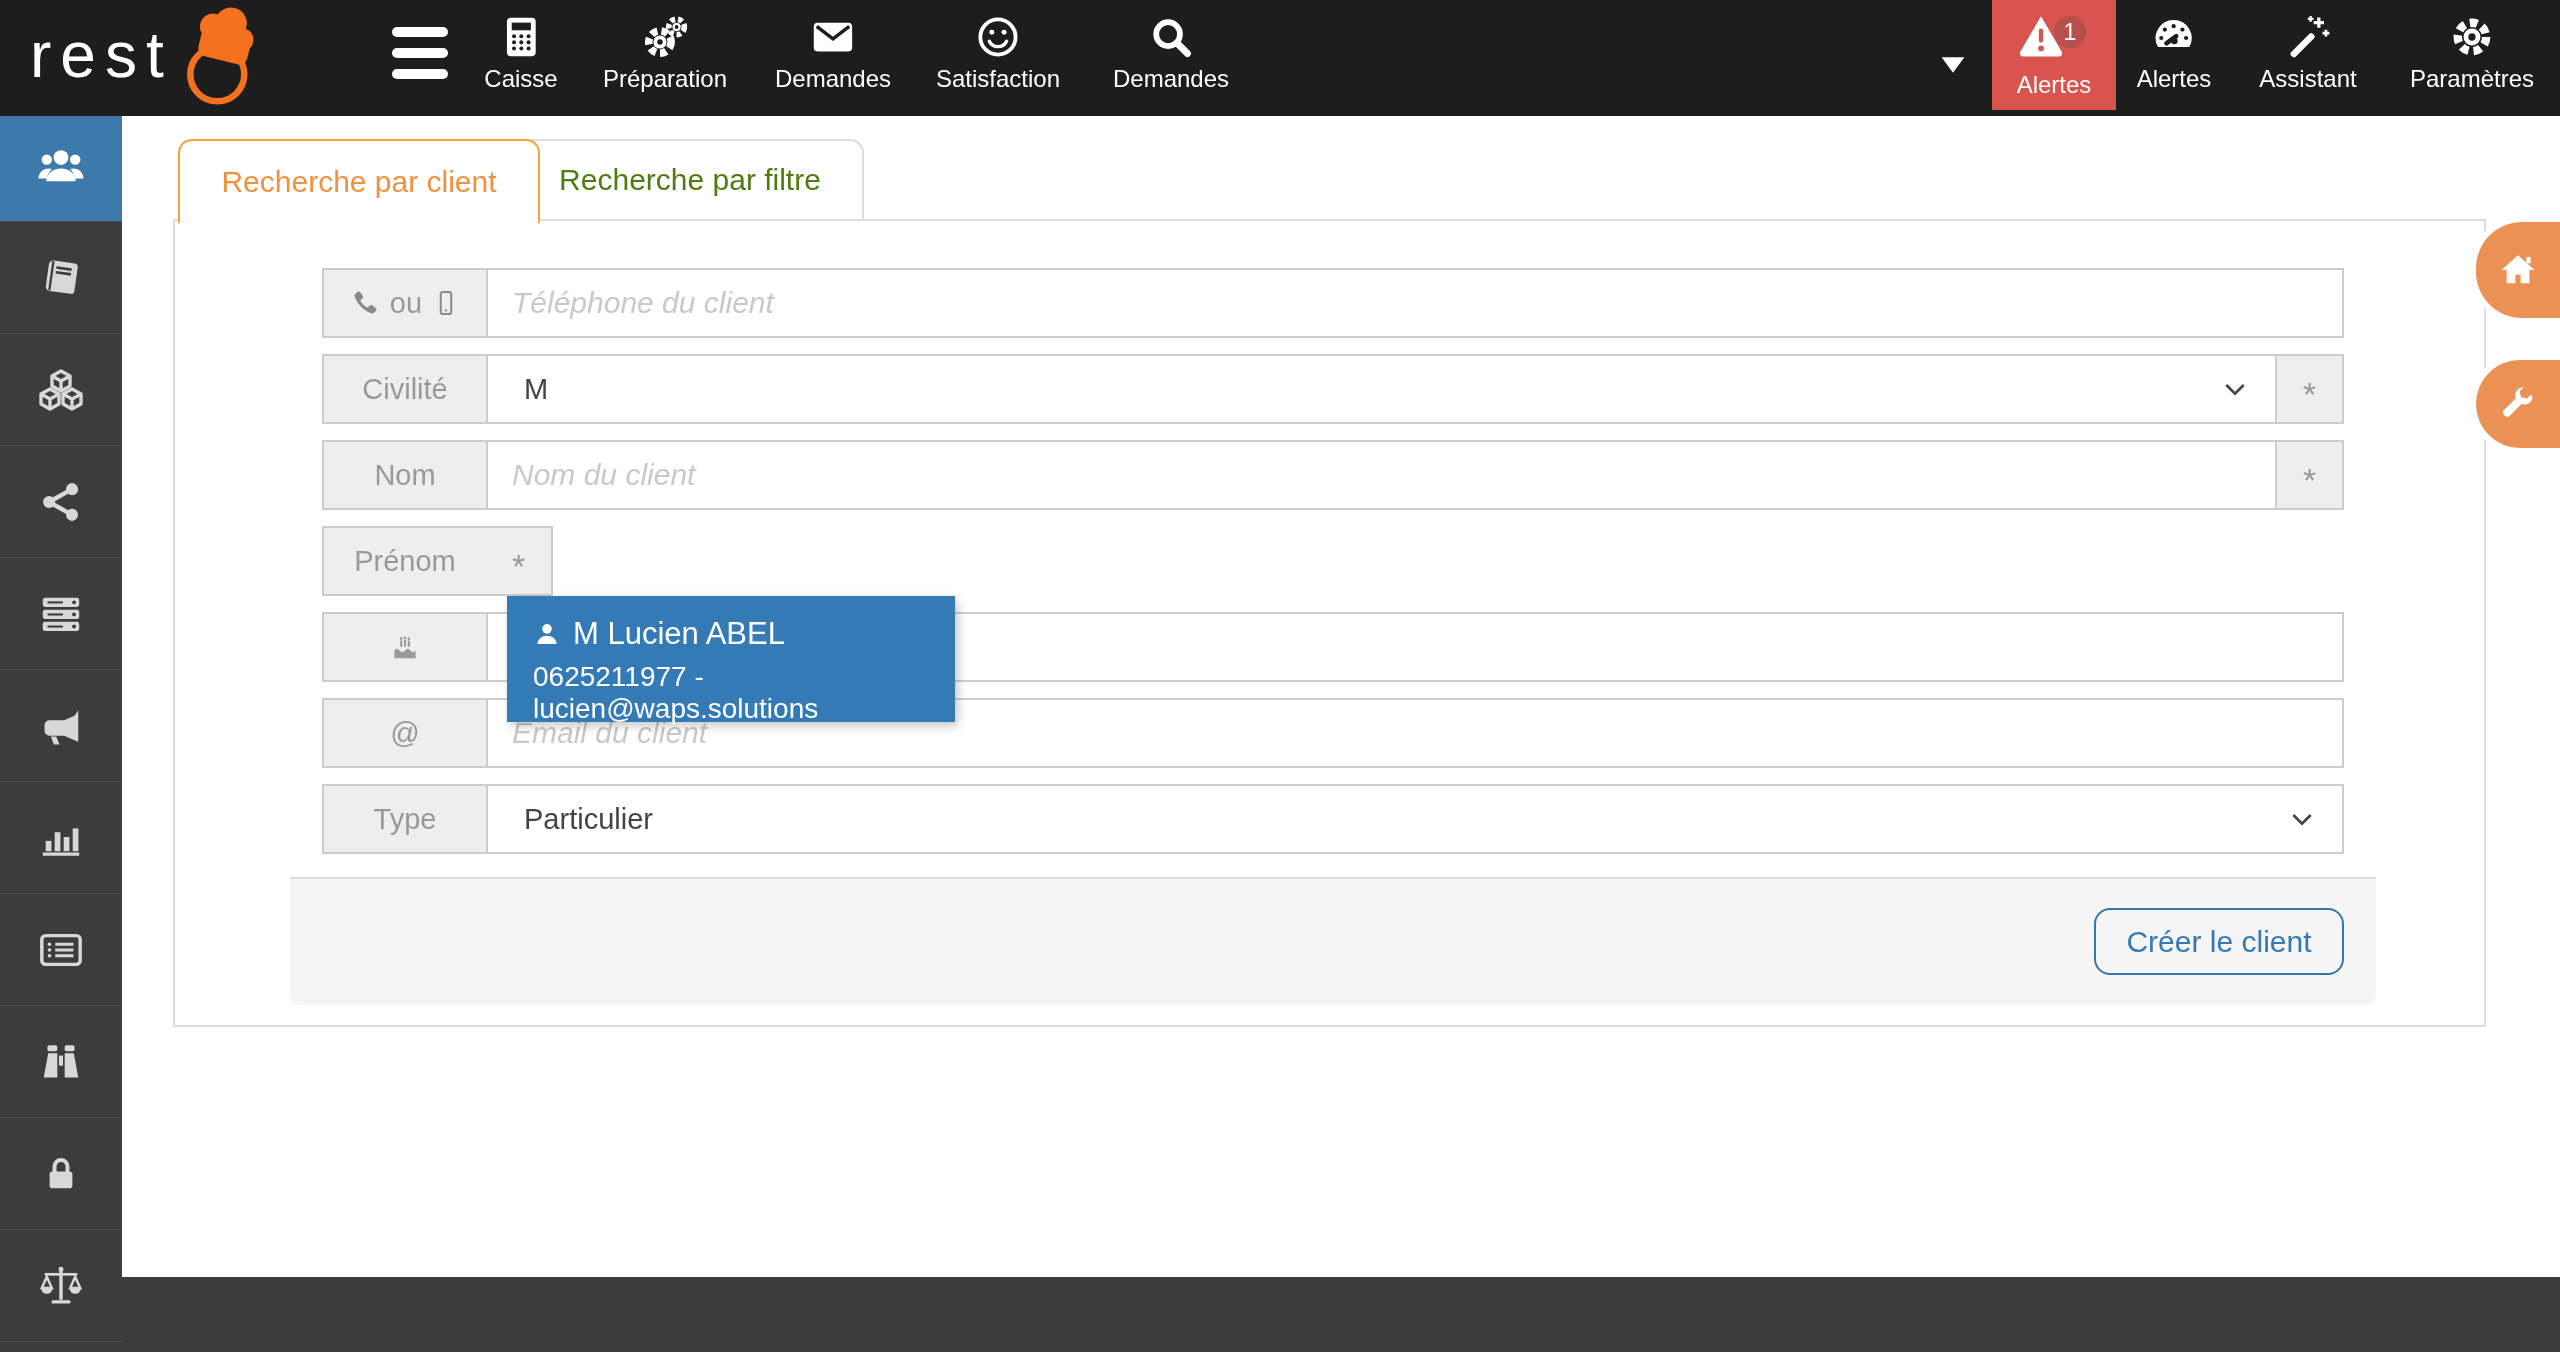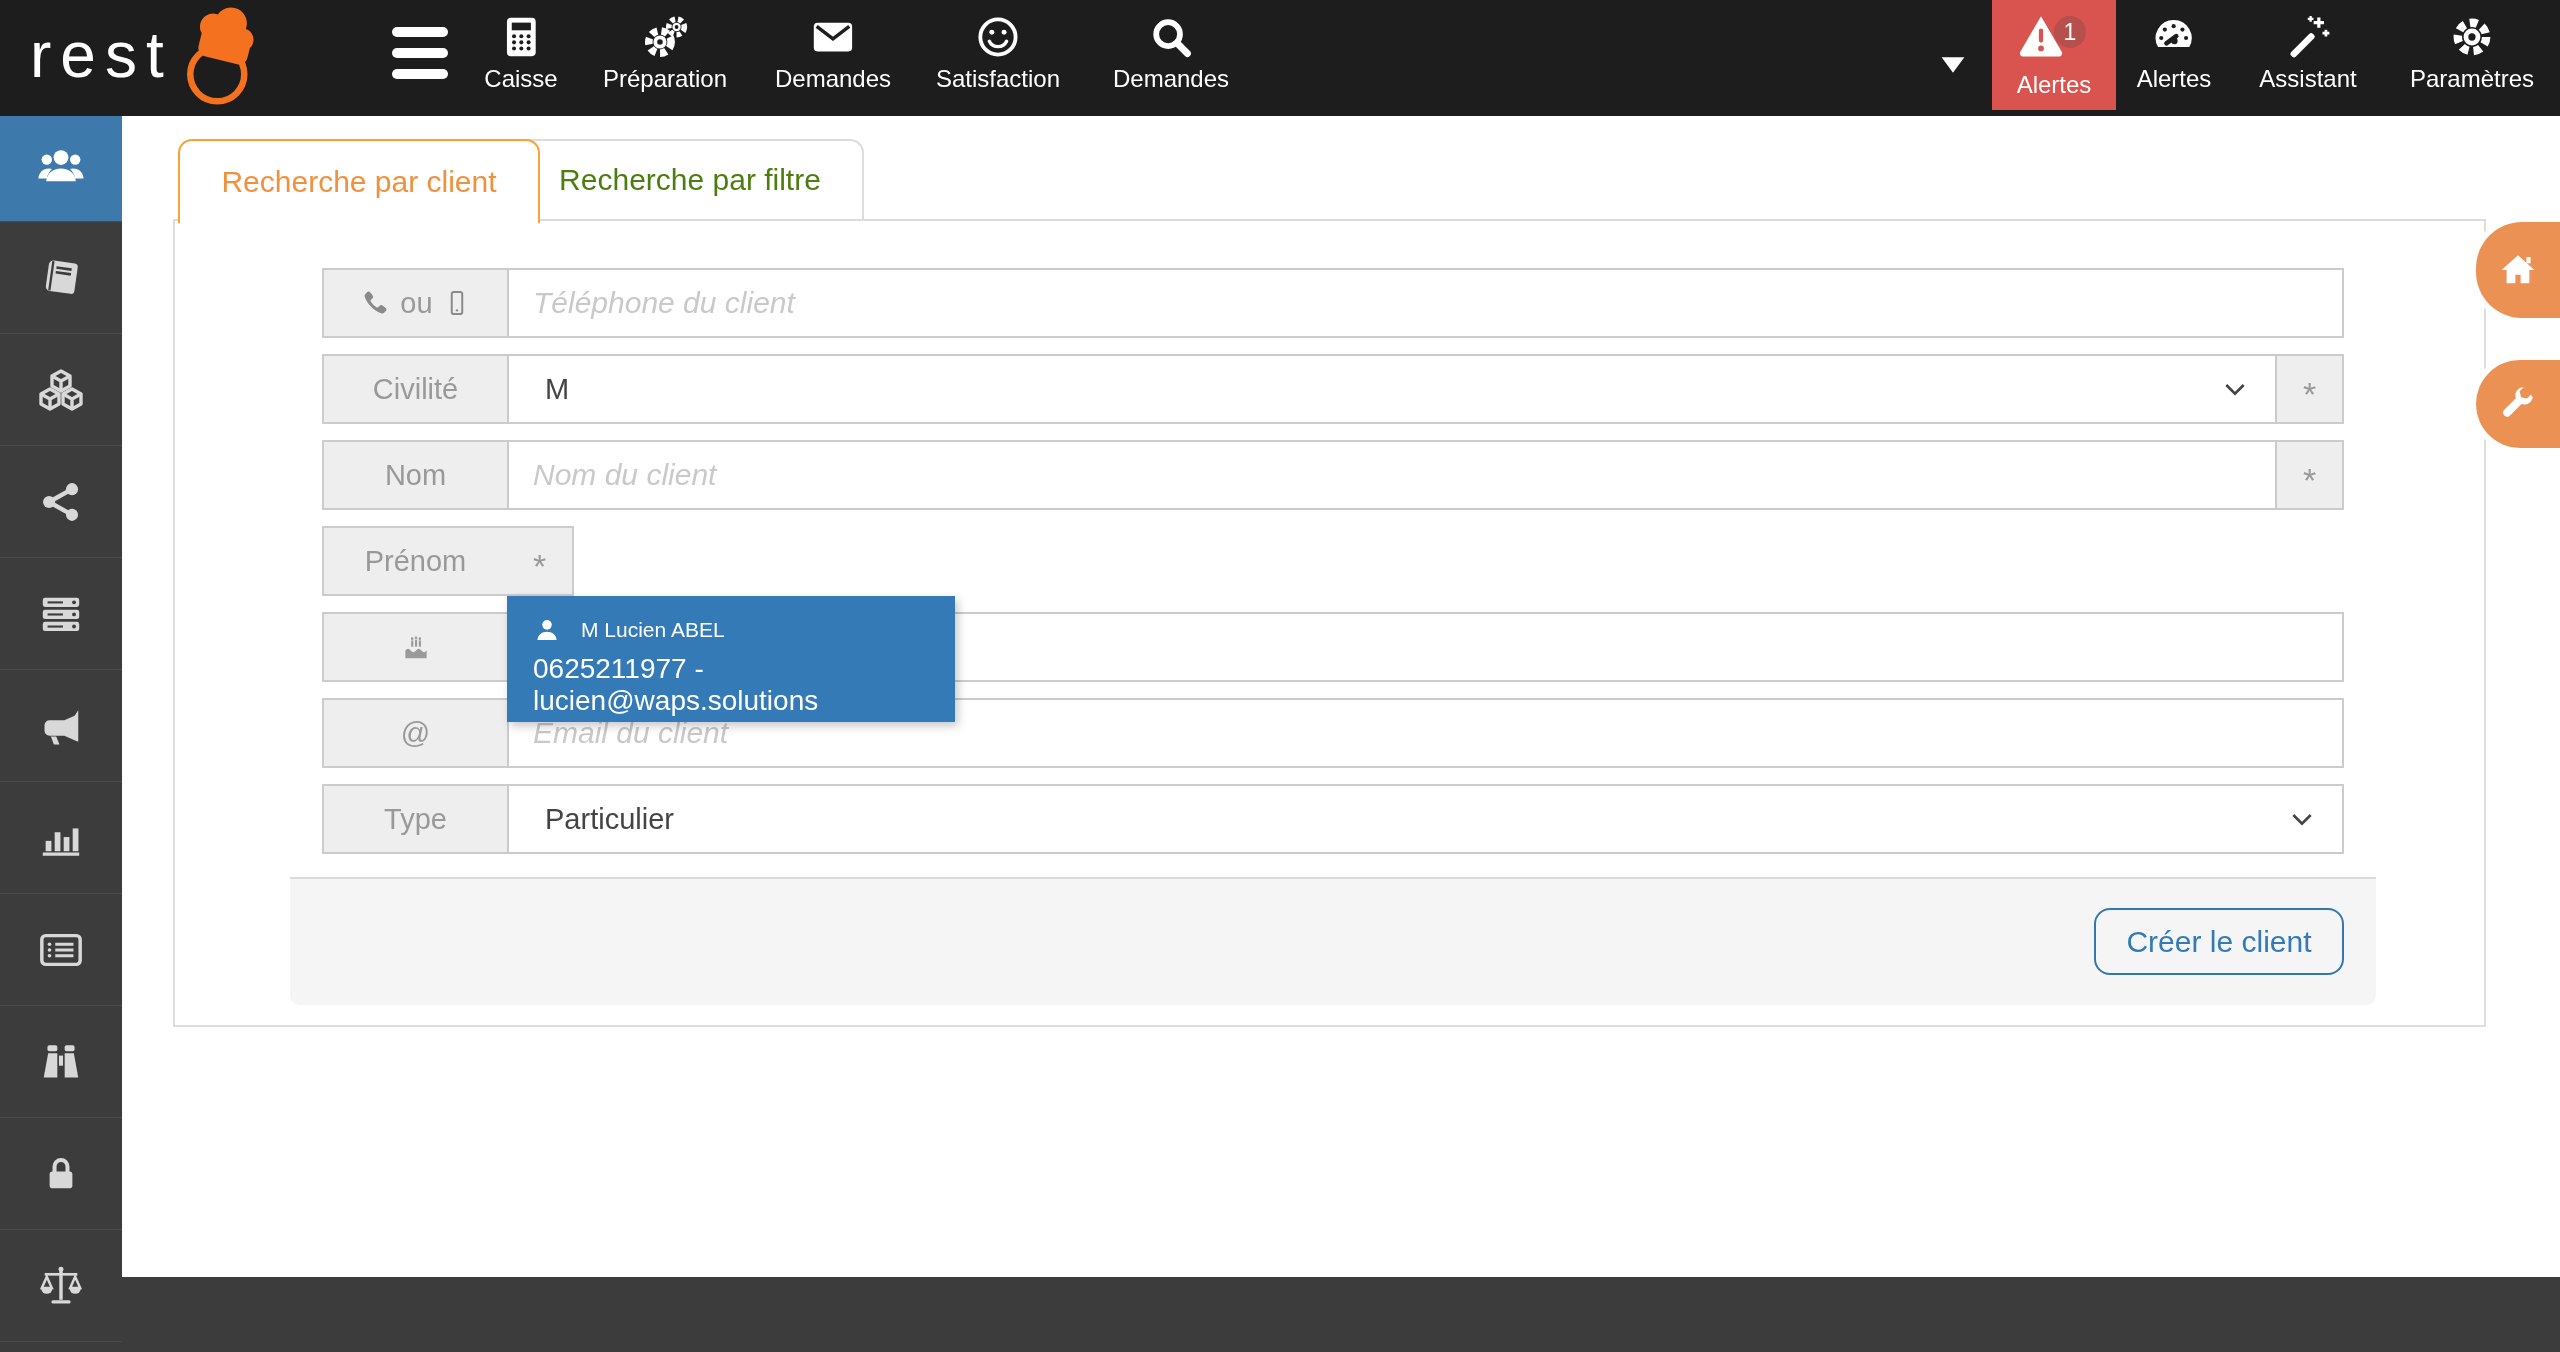--- a/index.html
+++ b/index.html
@@ -36,35 +36,35 @@
 
   
   .tab { position:absolute; top:139px; display:flex; align-items:center; justify-content:center; background:#fff; border-radius:14px 14px 0 0; font-size:30px; cursor:pointer; }
   .tab-active { left:178px; width:362px; height:84px; border:2px solid #f7a33c; border-bottom:none; color:#f0913e; z-index:3; }
   .tab-idle { left:516px; width:348px; height:80px; border:2px solid #ddd; border-bottom:none; color:#4d7c0f; z-index:2; }
 
   
   .panel { position:absolute; left:173px; top:219px; width:2313px; height:808px; border:2px solid #ddd; background:#fff; z-index:1; }
   .form { position:absolute; left:147px; top:47px; width:2022px; }
   .frow { display:flex; height:70px; margin-bottom:16px; }
-  .addon { width:185px; background:#eee; border:2px solid #ccc; border-right:none; display:flex; align-items:center; justify-content:center; color:#999; font-size:29px; gap:10px; }
+  .addon { width:164px; background:#eee; border:2px solid #ccc; border-right:none; display:flex; align-items:center; justify-content:center; color:#999; font-size:29px; gap:10px; }
   .field { flex:1; border:2px solid #ccc; background:#fff; display:flex; align-items:center; position:relative; }
   .field input { width:100%; height:100%; border:none; outline:none; background:transparent; font-size:30px; padding:0 24px; color:#333; font-family:inherit; }
   .field input::placeholder { color:#c9c9c9; font-style:italic; opacity:1; }
   .field.focused { border-color:#8a8a8a; }
   .typed { padding-left:24px; font-size:29px; color:#333; display:flex; align-items:center; }
   .squiggle { border-bottom:4px dotted #f25c54; padding-bottom:2px; }
   .caret-bar { display:inline-block; width:2px; height:36px; background:#222; margin-left:2px; }
   .selectbox { flex:1; border:2px solid #ccc; background:#fff; display:flex; align-items:center; padding-left:36px; font-size:29px; color:#444; position:relative; cursor:pointer; }
   .selectbox .chev { position:absolute; right:24px; top:50%; transform:translateY(-50%); }
   .star { width:67px; background:#eee; border:2px solid #ccc; border-left:none; display:flex; align-items:center; justify-content:center; color:#999; font-size:34px; padding-top:10px; }
 
   
   .autocomplete { position:absolute; left:332px; top:375px; width:448px; height:126px; background:#337ab7; color:#fff; z-index:6; padding:20px 0 0 26px; box-shadow:3px 4px 9px rgba(0,0,0,.22); cursor:pointer; }
-  .ac-title { font-size:21px; display:flex; align-items:center; gap:20px; }
+  .ac-title { font-size:31px; display:flex; align-items:center; gap:12px; }
   .ac-sub { font-size:28px; margin-top:9px; }
 
   
   .pfooter { position:absolute; left:115px; top:656px; width:2086px; height:128px; background:#f5f5f5; border-top:2px solid #dcdcdc; border-radius:0 0 10px 10px; }
   .create-btn { position:absolute; right:32px; top:29px; width:250px; height:67px; border:2px solid #3377ad; border-radius:16px; background:transparent; color:#337ab7; font-size:30px; font-family:inherit; cursor:pointer; }
 
   
   .fab { position:absolute; right:0; width:84px; background:#ea9153; color:#fff; z-index:40; border-radius:46px 0 0 46px; display:flex; align-items:center; justify-content:center; box-shadow:0 0 0 6px rgba(255,255,255,.9); cursor:pointer; }
   .fab-home { top:222px; height:96px; }
   .fab-wrench { top:360px; height:88px; }

